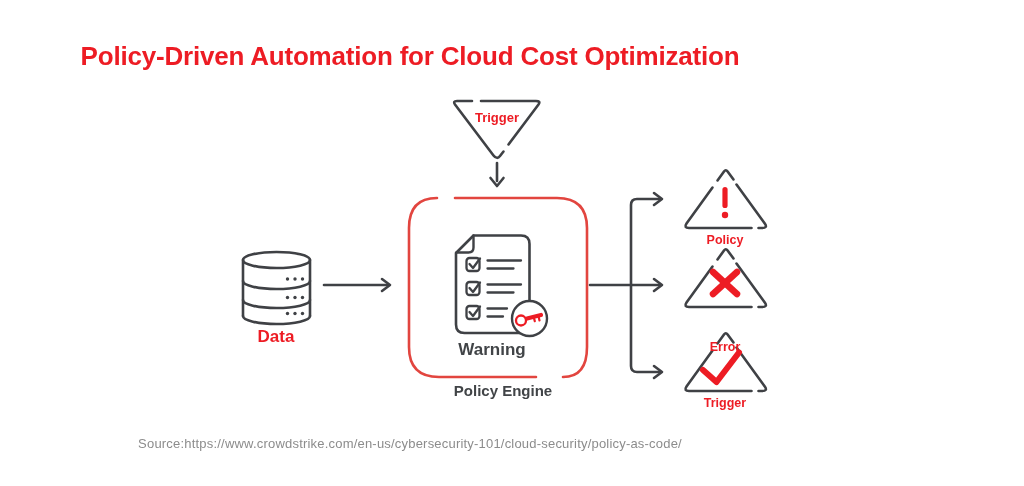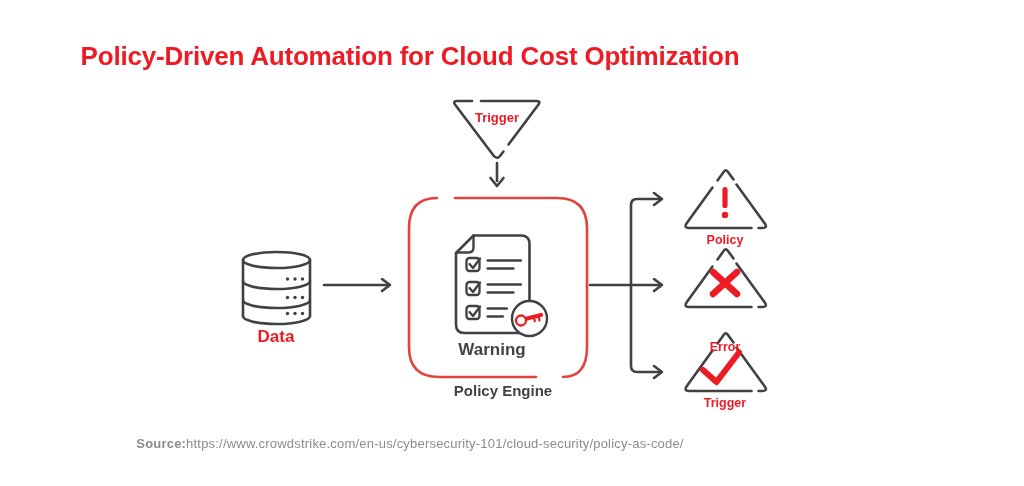--- a/index.html
+++ b/index.html
@@ -35,21 +35,21 @@
   .fs15{font-size:15px;}
   #page-title{
     position:absolute;left:0;right:0;top:42px;text-align:center;
     font-size:26px;font-weight:700;letter-spacing:-0.2px;
     color:var(--accent_red);line-height:1.1;
   }
   #source-line{
     position:absolute;left:0;right:0;top:436px;text-align:center;
     font-size:13px;color:var(--source_gray);letter-spacing:0.2px;line-height:1.2;
   }
-  #source-line .src-prefix{font-weight:700;}
+  #source-line .src-prefix{font-weight:400;}
 </style>
 </head>
 <body>
 
 <div id="stage">
 
   <div id="page-title">Policy-Driven Automation for Cloud Cost Optimization</div>
 
   <svg id="diagram-svg" width="1024" height="486" viewBox="0 0 1024 486">
 

